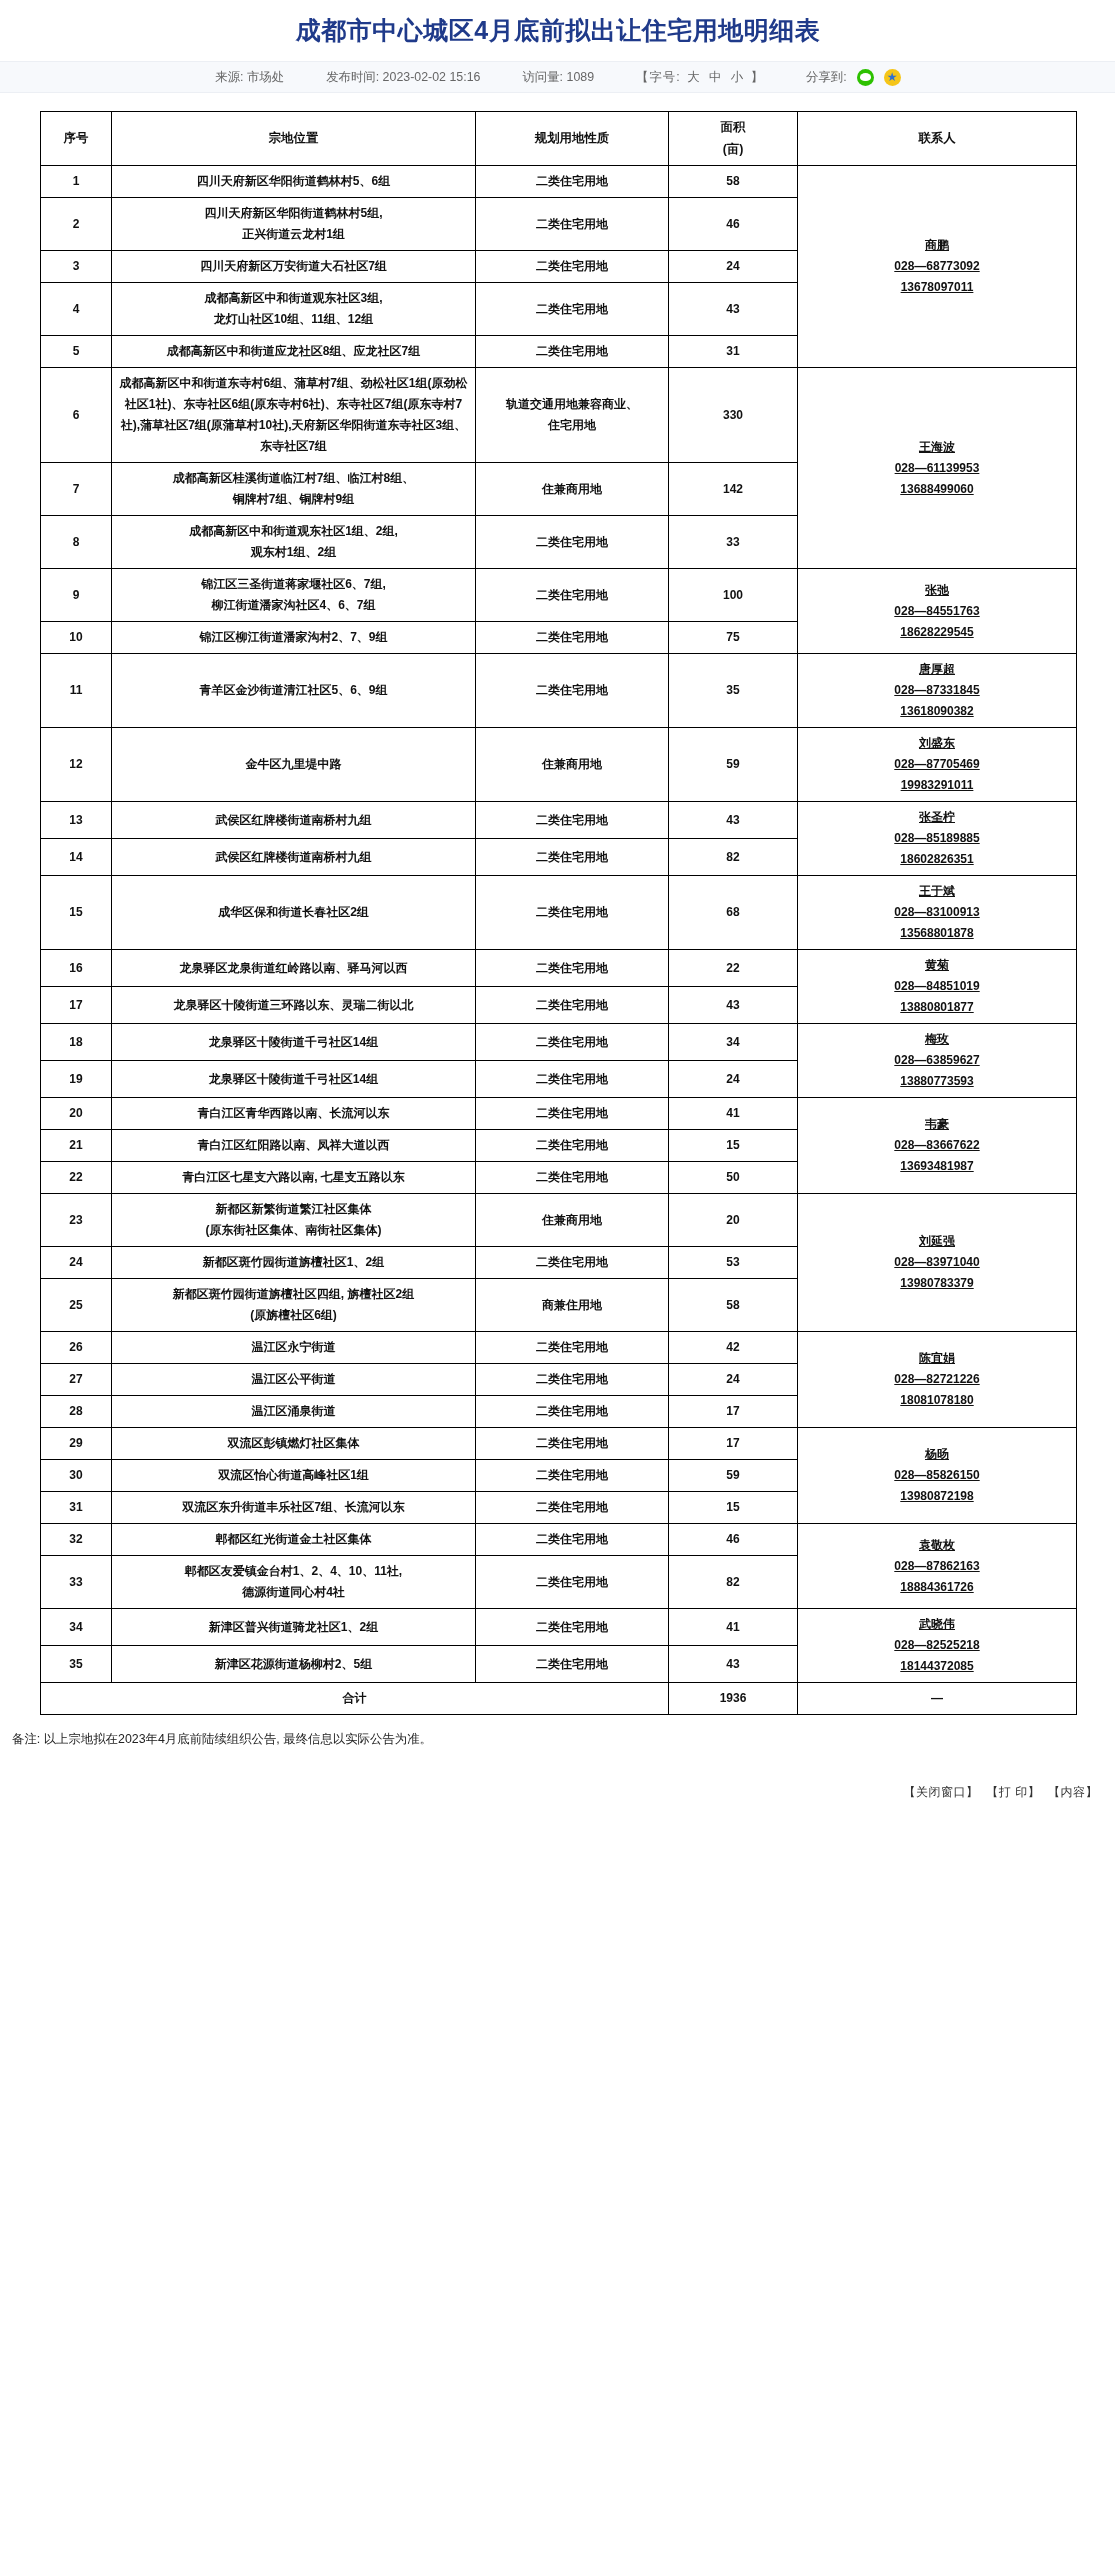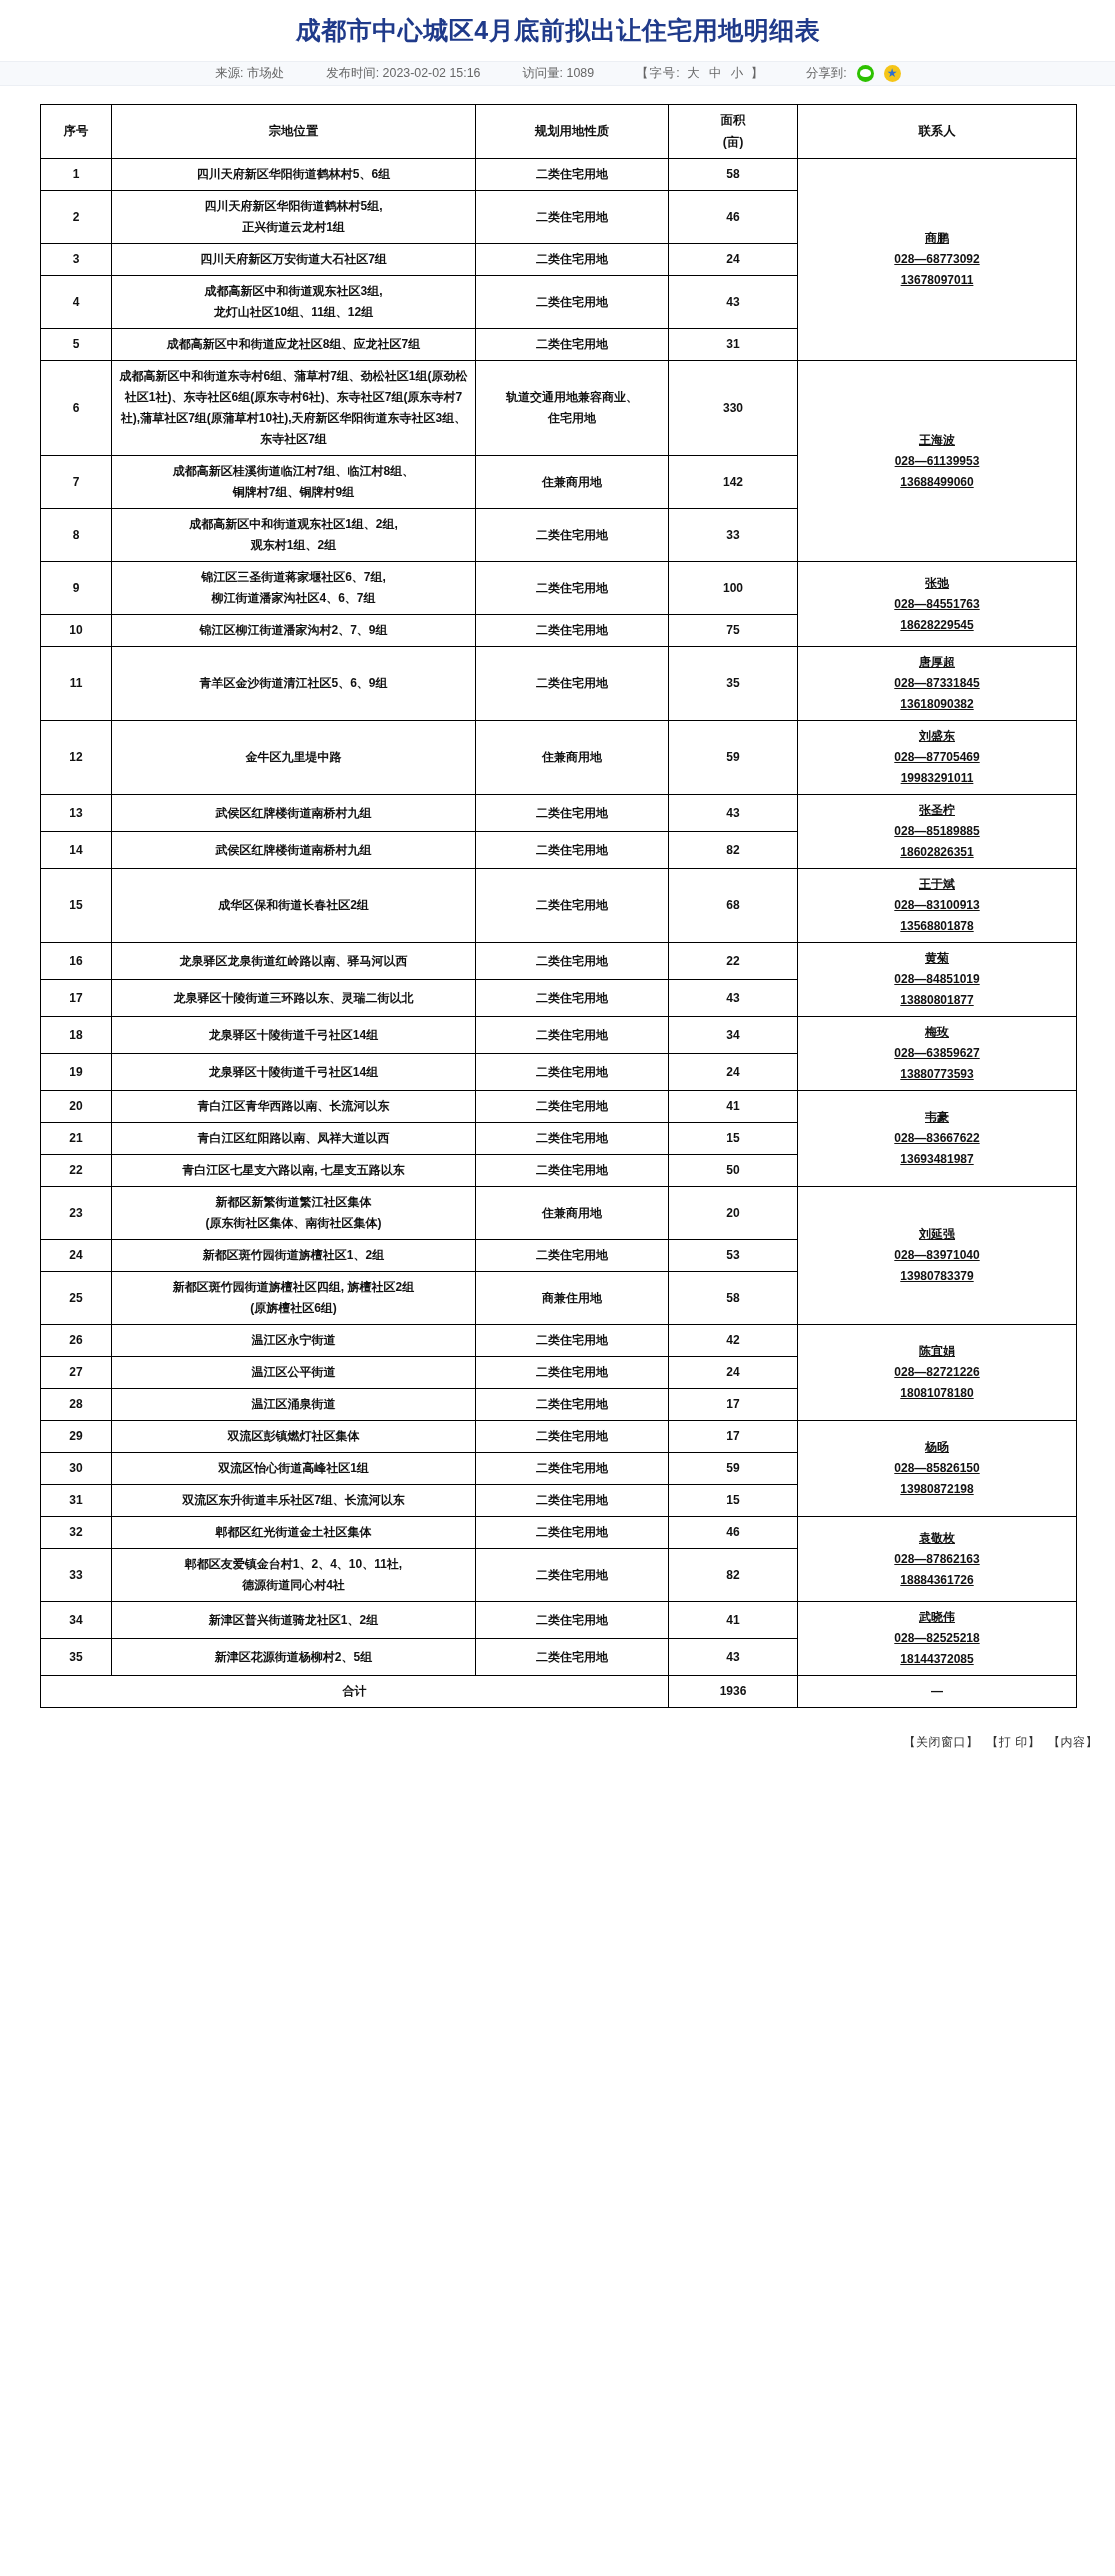--- a/index.html
+++ b/index.html
@@ -18,21 +18,21 @@
     font-size: 25px;
     font-weight: bold;
     color: #1f3a8a;
     letter-spacing: 0.5px;
     padding: 14px 0 14px 0;
   }
   .meta-bar {
     background: #f7f9fc;
     border-top: 1px solid #eceff4;
     border-bottom: 1px solid #eceff4;
-    height: 25px;
+    height: 32px;
     display: flex;
     align-items: center;
     justify-content: center;
     gap: 42px;
     font-size: 12.4px;
     color: #666;
   }
   .meta-item { white-space: nowrap; }
   .fontsize-group { letter-spacing: 1px; }
   .fontsize-group a { color:#666; text-decoration:none; padding:0 2px; }
@@ -433,20 +433,21 @@
           </tr>
           <tr class="total">
             <td colspan="3">合计</td>
             <td class="num">1936</td>
             <td>—</td>
           </tr>
         </tbody>
     </table>
   </div>
 
+  <div class="remark">备注: 以上宗地拟在2023年4月底前陆续组织公告, 最终信息以实际公告为准。</div>
 
   <div class="bottom-links">
     <span>【关闭窗口】</span>
     <span>【打 印】</span>
     <span>【内容】</span>
   </div>
 
   <div class="spacer"></div>
 </div>
 

